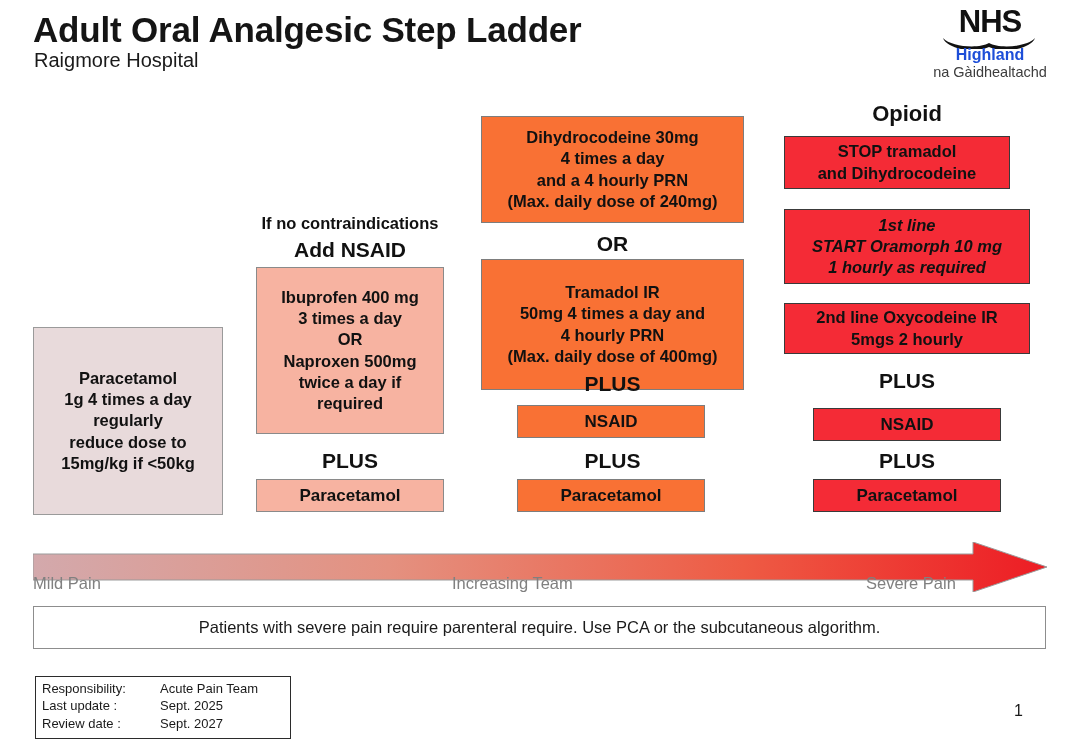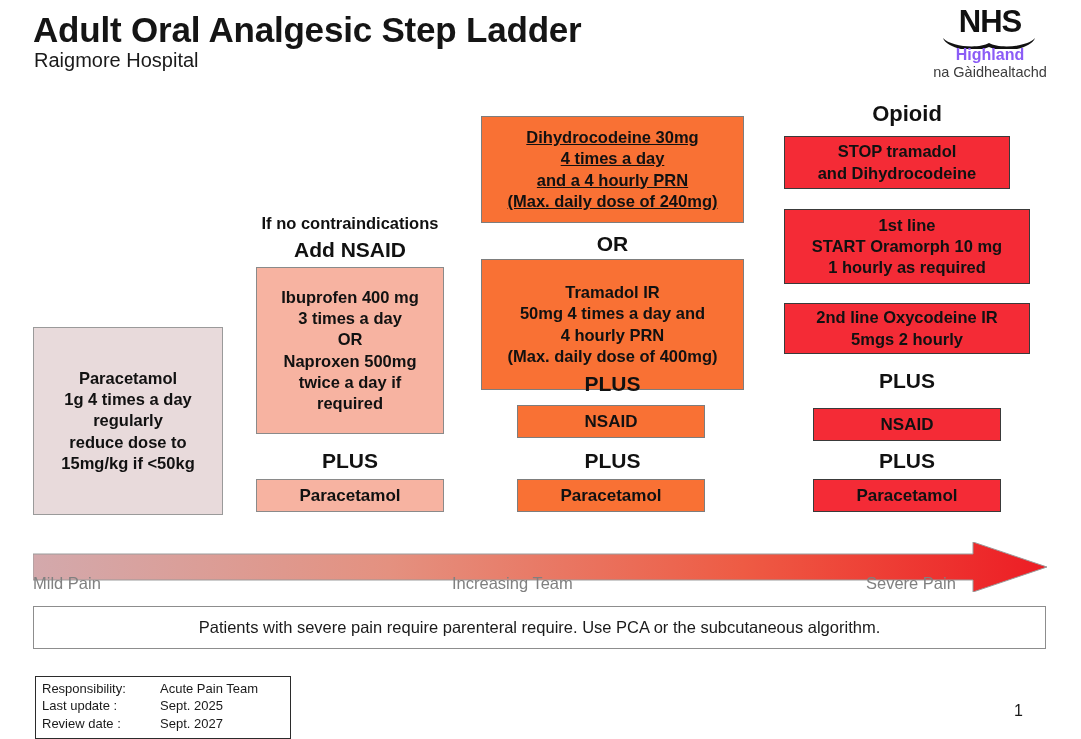--- a/index.html
+++ b/index.html
@@ -54,21 +54,21 @@
   }
   #nhs-logo .nhs-swoosh {
     display: block;
     height: 11px;
     margin-top: -1px;
   }
   #nhs-logo .nhs-sub1 {
     display: block;
     font-size: 16px;
     font-weight: bold;
-    color: #8b5cf6;
+    color: #1d4ed8;
     margin-top: 0px;
   }
   #nhs-logo .nhs-sub2 {
     display: block;
     font-size: 14.5px;
     color: #3d3d3d;
     margin-top: 2px;
   }
 
   
@@ -198,21 +198,21 @@
 </div>
 
 <div class="caption" style="left:256px; top:449px; width:188px; font-size:21px;">PLUS</div>
 
 <div class="box c-step2" style="left:256px; top:479px; width:188px; height:33px; font-size:17px;">
   <div class="lines">
     <div>Paracetamol</div>
   </div>
 </div>
 
-<div class="box c-step3" style="left:481px; top:116px; width:263px; height:107px; font-size:16.5px;text-decoration:underline;">
+<div class="box c-step3" style="left:481px; top:116px; width:263px; height:107px; font-size:16.5px;">
   <div class="lines">
     <div>Dihydrocodeine 30mg</div>
     <div>4 times a day</div>
     <div>and a 4 hourly PRN</div>
     <div>(Max. daily dose of 240mg)</div>
   </div>
 </div>
 
 <div class="caption" style="left:481px; top:232px; width:263px; font-size:21px;">OR</div>
 
@@ -243,21 +243,21 @@
 
 <div class="caption" style="left:784px; top:101px; width:246px; font-size:22px;">Opioid</div>
 
 <div class="box c-step4" style="left:784px; top:136px; width:226px; height:53px; font-size:16.5px;">
   <div class="lines">
     <div>STOP tramadol</div>
     <div>and Dihydrocodeine</div>
   </div>
 </div>
 
-<div class="box c-step4" style="left:784px; top:209px; width:246px; height:75px; font-size:16.5px;">
+<div class="box c-step4" style="left:784px; top:209px; width:246px; height:75px; font-size:16.5px;font-style:italic;">
   <div class="lines">
     <div>1st line</div>
     <div>START Oramorph 10 mg</div>
     <div>1 hourly as required</div>
   </div>
 </div>
 
 <div class="box c-step4" style="left:784px; top:303px; width:246px; height:51px; font-size:16.5px;">
   <div class="lines">
     <div>2nd line Oxycodeine IR</div>

